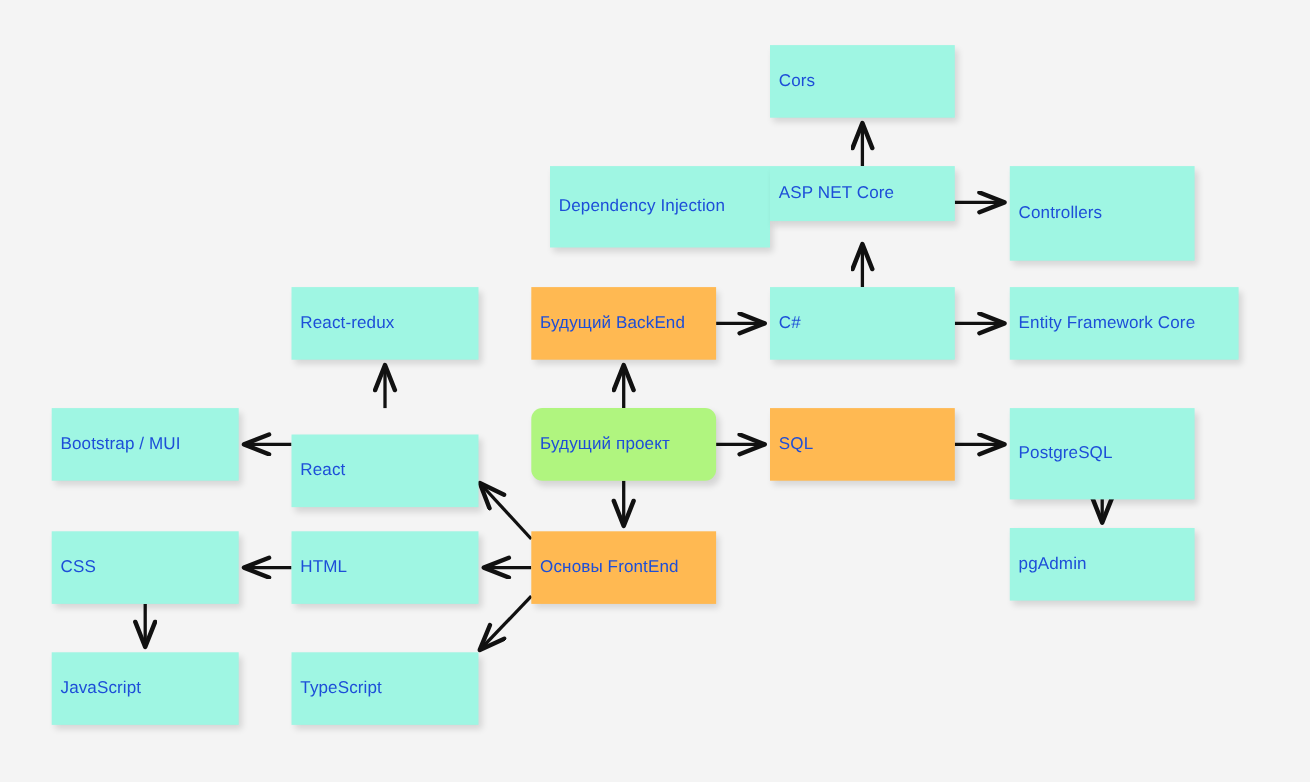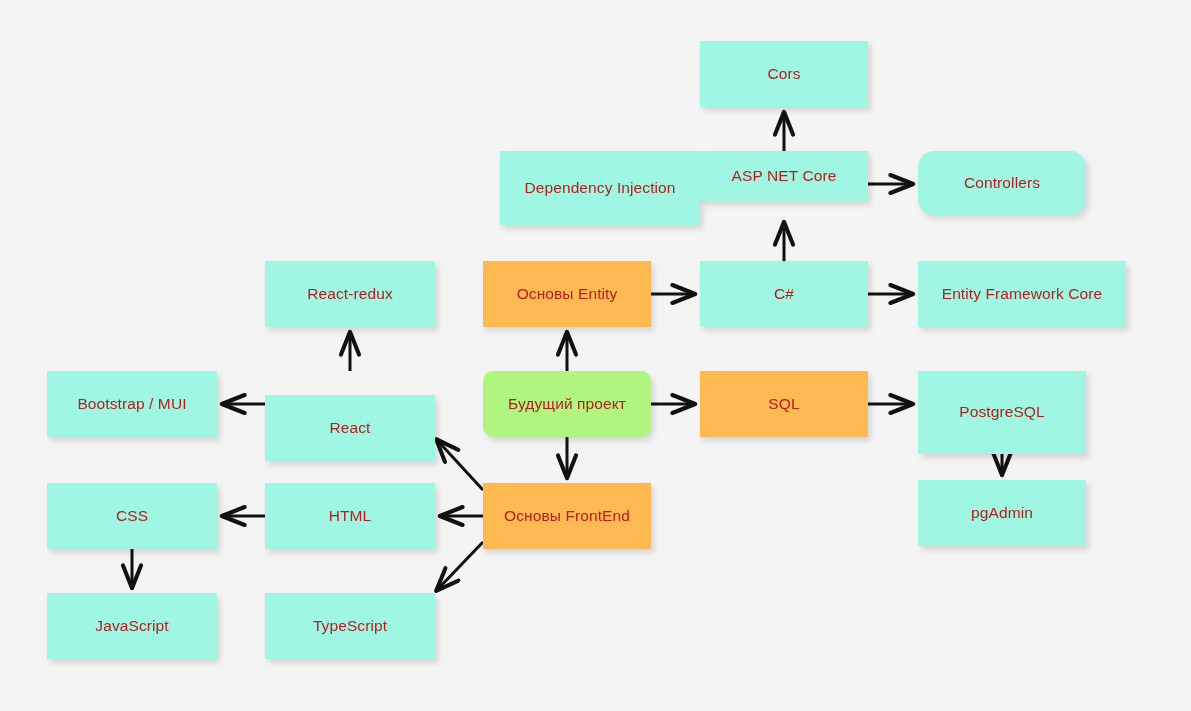--- a/index.html
+++ b/index.html
@@ -12,24 +12,23 @@
     width: 1191px;
     height: 711px;
     background: #f4f4f4;
     overflow: hidden;
     font-family: "Liberation Sans", sans-serif;
   }
   .node {
     position: absolute;
     display: flex;
     align-items: center;
-    justify-content: center;
     box-sizing: border-box;
     font-size: 15.5px;
-    color: #b91c1c;
+    color: #1d4ed8;
     letter-spacing: 0.1px;
     text-align: center;
     line-height: 1.2;
     box-shadow: 3px 4px 6px rgba(0,0,0,0.13);
     padding: 4px 8px;
   }
   .node.cyan   { background: #9ff6e3; }
   .node.orange { background: #ffb952; }
   .node.green  { background: #b0f57f; border-radius: 10px; }
   svg.edges {
@@ -75,28 +74,28 @@
   <div id="node-layer">
       <div class="node cyan" style="left: 700px; top: 41px; width: 168px; height: 66px;">
         <span>Cors</span>
       </div>
       <div class="node cyan" style="left: 452px; top: 151px; width: 200px; height: 74px; margin-left: 48px;">
         <span>Dependency Injection</span>
       </div>
       <div class="node cyan" style="left: 700px; top: 151px; width: 168px; height: 50px;">
         <span>ASP NET Core</span>
       </div>
-      <div class="node cyan" style="left: 918px; top: 151px; width: 168px; height: 64px; border-radius: 16px;">
+      <div class="node cyan" style="left: 918px; top: 151px; width: 168px; height: 86px;">
         <span>Controllers</span>
       </div>
       <div class="node cyan" style="left: 265px; top: 261px; width: 170px; height: 66px;">
         <span>React-redux</span>
       </div>
       <div class="node orange" style="left: 483px; top: 261px; width: 168px; height: 66px;">
-        <span>Основы Entity</span>
+        <span>Будущий BackEnd</span>
       </div>
       <div class="node cyan" style="left: 700px; top: 261px; width: 168px; height: 66px;">
         <span>C#</span>
       </div>
       <div class="node cyan" style="left: 918px; top: 261px; width: 208px; height: 66px;">
         <span>Entity Framework Core</span>
       </div>
       <div class="node cyan" style="left: 47px; top: 371px; width: 170px; height: 66px;">
         <span>Bootstrap / MUI</span>
       </div>

